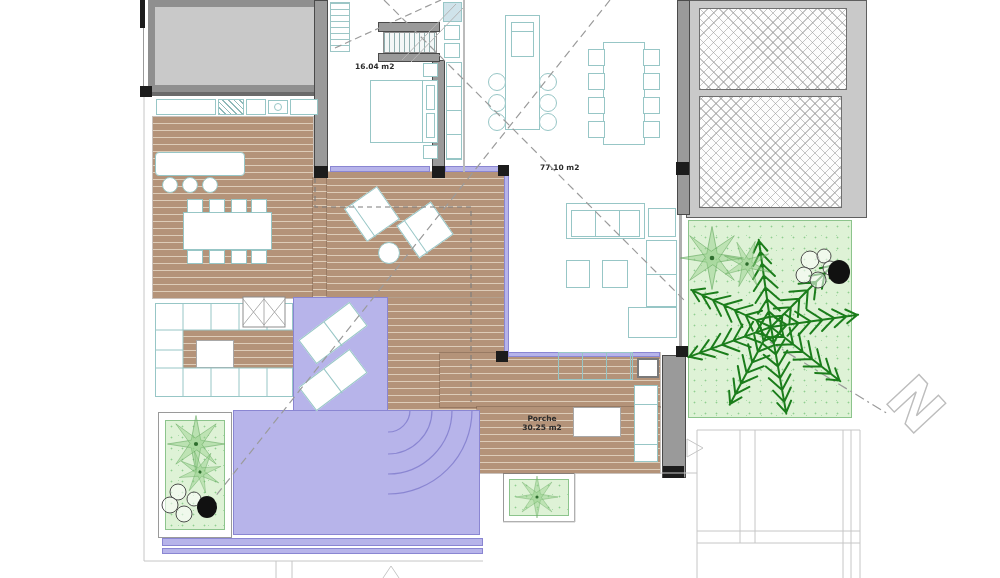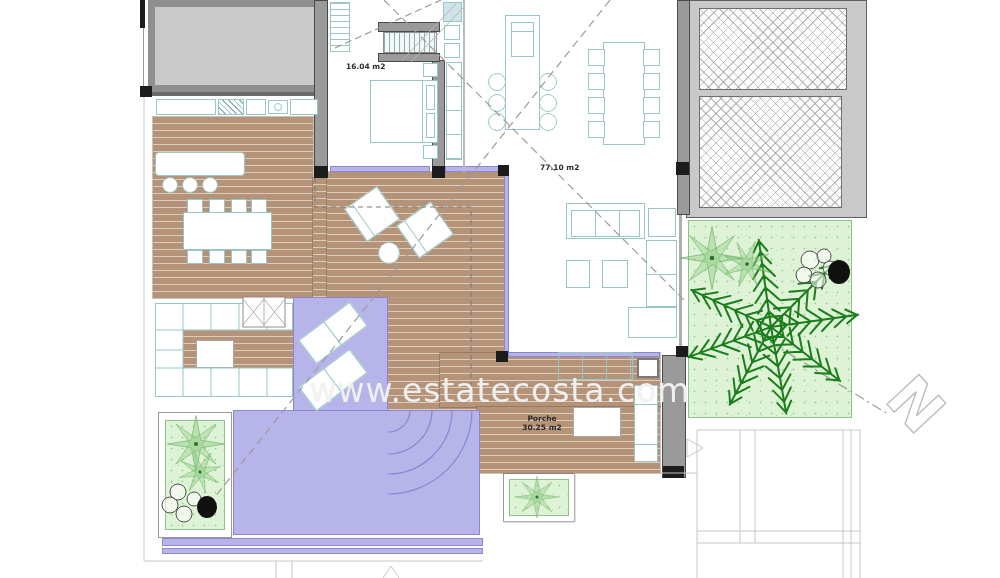--- a/index.html
+++ b/index.html
@@ -179,21 +179,21 @@
     </div>
   <div class="tbox" style="left:301px;top:365px;width:64px;height:30px;transform:rotate(-37deg);">
       <div style="position:absolute;left:30px;top:0;width:1px;height:30px;background:#97c6c6;"></div>
     </div>
 
   <div class="tbox cushions-v" style="left:558px;top:352px;width:75px;height:28px;"></div>
   <div class="abs" style="left:637px;top:358px;width:22px;height:20px;background:#fff;border:2px solid #7a7a7a;box-sizing:border-box;"></div>
   <div class="gbox" style="left:573px;top:407px;width:48px;height:30px;"></div>
   <div class="tbox" style="left:634px;top:385px;width:24px;height:77px;background-image:linear-gradient(#97c6c6,#97c6c6),linear-gradient(#97c6c6,#97c6c6);background-size:22px 1px,22px 1px;background-position:0 18px,0 58px;background-repeat:no-repeat;"></div>
 
-  <div class="lbl" style="left:346px;top:62px;">16.04 m2</div>
+  <div class="lbl" style="left:355px;top:62px;">16.04 m2</div>
   <div class="lbl" style="left:540px;top:163px;">77.10 m2</div>
   <div class="lbl" style="left:516px;top:414px;width:52px;text-align:center;">
     <div>Porche</div>
     <div>30.25 m2</div>
   </div>
 
   <svg class="overlay" width="1000" height="578" viewBox="0 0 1000 578">
     <defs>
       <path id="frond" d="M0,0 L88,0 M16,0 L5,-9 M16,0 L5,9 M28,0 L15,-11 M28,0 L15,11 M40,0 L26,-12 M40,0 L26,12 M52,0 L38,-12 M52,0 L38,12 M64,0 L50,-11 M64,0 L50,11 M76,0 L63,-9 M76,0 L63,9 M87,0 L76,-7 M87,0 L76,7" fill="none" stroke="#1b7d1b" stroke-width="2" stroke-linecap="round"></path>
       <g id="star">
@@ -268,14 +268,13 @@
         <circle cx="184" cy="514" r="8"></circle>
       <circle cx="194" cy="499" r="7"></circle>
       <ellipse cx="207" cy="507" rx="10" ry="11" fill="#111" stroke="none"></ellipse>
     </g>
 
     <use href="#star" transform="translate(537,497) scale(0.7)"></use>
 
     <text x="915" y="425" font-size="60" font-weight="bold" font-family="DejaVu Sans, sans-serif" text-anchor="middle" transform="rotate(47 915 405)" fill="#ffffff" stroke="#bdbdbd" stroke-width="1.4">N</text>
   </svg>
 
-  <div id="watermark">www.estatecosta.com</div>
 </div>
 
 </body></html>

